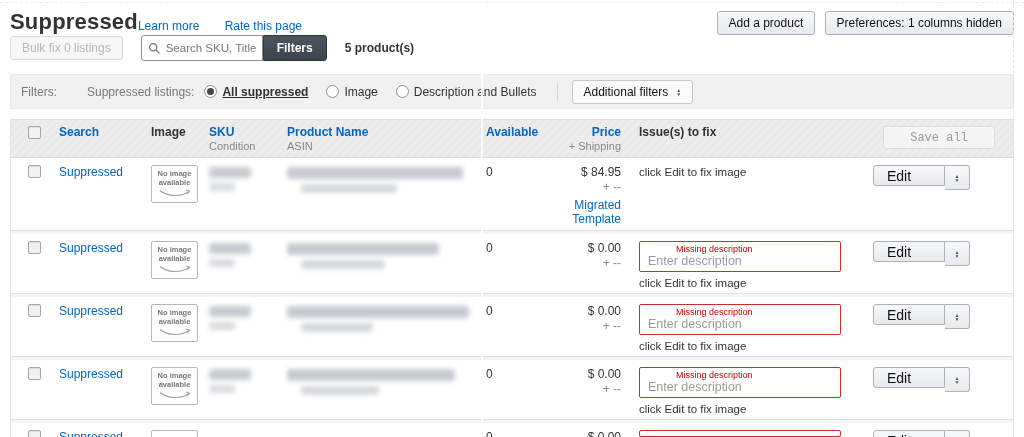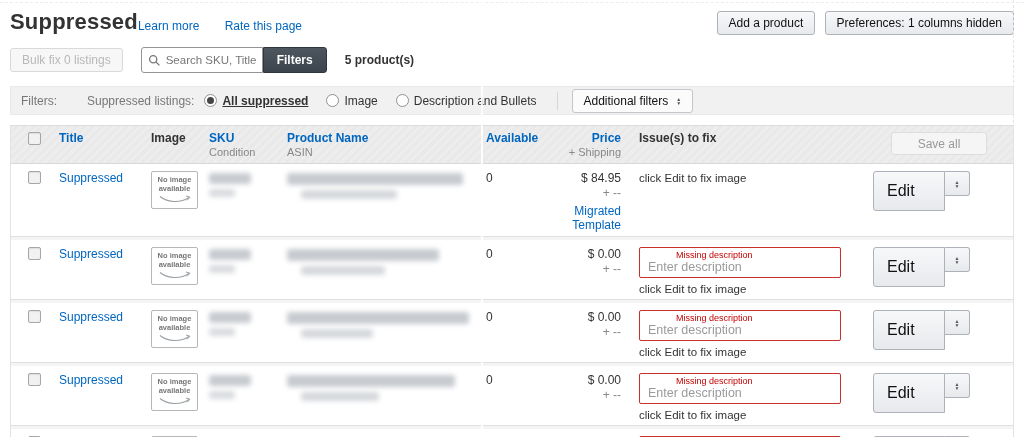--- a/index.html
+++ b/index.html
@@ -20,31 +20,31 @@
   .hdr-links a { margin-right:22px; font-size:12px; }
   .hdr-btns { margin-left:auto; margin-top:2px; white-space:nowrap; }
 
   .btn { display:inline-flex; align-items:center; justify-content:center; height:24px; padding:0 11px;
          background:linear-gradient(#f7f8fa,#e7e9ec); border:1px solid #adb1b8; border-radius:3px;
          font-size:12px; color:#111; cursor:pointer; vertical-align:middle; }
   .btn + .btn { margin-left:6px; }
   .btn-disabled { background:#f7f7f7; border-color:#d9d9d9; color:#b8b8b8; cursor:default; }
 
   
-  .toolbar { display:flex; align-items:center; margin-top:12px; height:26px; }
+  .toolbar { display:flex; align-items:center; margin-top:0; height:26px; }
   .search-group { display:flex; align-items:center; margin-left:18px; }
   .search-box { display:flex; align-items:center; width:122px; height:26px; border:1px solid #949494; border-radius:3px 0 0 3px; background:#fff; padding:0 6px; }
   .search-box input { border:none; outline:none; width:100%; font-size:11.5px; color:#555; font-family:inherit; }
   .search-box input::placeholder { color:#777; }
   .btn-dark { height:26px; padding:0 13px; background:linear-gradient(#4d565f,#3c444d); border:1px solid #2f363d;
               border-radius:0 3px 3px 0; color:#fff; font-weight:700; font-size:12px; display:inline-flex; align-items:center; cursor:pointer; }
   .count { margin-left:18px; font-weight:700; color:#333; }
 
   
-  .filters { margin-top:13px; background:#f1f1f1; border:1px solid #e9e9e9; height:29px; display:flex; align-items:center; padding:0 10px; }
+  .filters { margin-top:13px; background:#f1f1f1; border:1px solid #e9e9e9; height:35px; display:flex; align-items:center; padding:0 10px; }
   .filters .flabel { color:#777; margin-right:30px; }
   .filters .glabel { color:#777; margin-right:10px; }
   .radio { display:inline-block; width:13px; height:13px; border:1px solid #8d9096; border-radius:50%; background:#fff; vertical-align:-2px; margin-right:5px; position:relative; cursor:pointer; }
   .radio.checked::after { content:""; position:absolute; left:2px; top:2px; width:7px; height:7px; border-radius:50%; background:#444; }
   .radio-item { margin-right:18px; cursor:pointer; color:#333; }
   .radio-item.sel { font-weight:700;text-decoration:underline; }
   .vdiv { width:1px; height:18px; background:#d7d7d7; margin:0 14px 0 2px; }
   .updown { display:inline-flex; flex-direction:column; margin-left:8px; line-height:4px; font-size:5px; color:#555; }
 
   
@@ -52,21 +52,21 @@
   .grid { display:grid; grid-template-columns:40px 92px 58px 78px 185px 82px 85px 230px 1fr; }
   .thead { background:repeating-linear-gradient(135deg,#ededed 0 3px,#e9e9e9 3px 6px); border-bottom:1px solid #d9d9d9; min-height:31px; align-items:flex-start; }
   .thead .cell { padding-top:5px; }
   .th-blue { color:#0066c0; font-weight:700; }
   .th-dark { color:#333; font-weight:700; }
   .th-sub { color:#888; font-weight:400; font-size:11px; }
   .cell { padding:4px 4px 4px 8px; }
   .c-avail { padding-left:22px; }
   .c-price { text-align:right; padding-right:10px; }
   .c-actions { text-align:center; }
-  .btn-saveall { height:23px; padding:0 26px; background:#f5f5f5; border:1px solid #ddd; color:#999; border-radius:3px; font-size:12px; cursor:default; margin-top:1px; }
+  .btn-saveall { height:23px; padding:0 26px; background:#f5f5f5; border:1px solid #ddd; color:#999; border-radius:3px; font-size:12px; cursor:default; margin-top:1px;font-family:Liberation Mono, monospace; }
 
   .t-row { background:#fff; min-height:47px; border-bottom:1px solid #e0e0e0; box-shadow:0 3px 0 #f4f4f4; margin-bottom:3px; align-items:start; }
   .t-row.first { min-height:43px; }
   .t-row .cell { padding-top:7px; }
 
   .checkbox { display:inline-block; width:13px; height:13px; border:1px solid #a6a6a6; border-radius:2px;
               background:#f1f1f1; box-shadow:inset 0 1px 1px rgba(0,0,0,.08); cursor:pointer; margin-left:9px; }
   .thead .checkbox { margin-top:1px; }
 
   .noimg { width:47px; height:38px; border:1px solid #b7b7b7; border-radius:2px; background:#fff;
@@ -89,22 +89,22 @@
   .price-link { display:block; margin-top:4px; }
 
   .issue-note { color:#333; font-size:11.5px; }
   .err-box { width:202px; border:1px solid #c8302e; border-radius:2px; background:#fff; padding:2px 8px 3px; }
   .err-label { display:block; font-size:9px; color:#c40000;margin-left:28px; }
   .err-box input { border:none; outline:none; width:100%; font-size:12.5px; color:#555; font-family:inherit; padding:0; }
   .err-box input::placeholder { color:#9a9a9a; }
   .err-note { margin-top:5px; }
 
   .splitbtn { display:inline-flex; margin-left:4px; }
-  .splitbtn .main { width:72px; height:40px; display:flex; align-items:center; padding-left:13px;
-                    background:linear-gradient(#f7f8fa,#e7e9ec); border:1px solid #adb1b8; border-radius:3px 0 0 3px; font-size:16px; color:#111; cursor:pointer; }
+  .splitbtn .main { width:72px; height:21px; display:flex; align-items:center; padding-left:13px;
+                    background:linear-gradient(#f7f8fa,#e7e9ec); border:1px solid #adb1b8; border-radius:3px 0 0 3px; font-size:14px; color:#111; cursor:pointer; }
   .splitbtn .caret { width:25px; height:25px; display:flex; align-items:center; justify-content:center;
                      background:linear-gradient(#f7f8fa,#e7e9ec); border:1px solid #adb1b8; border-left:none; border-radius:0 3px 3px 0; cursor:pointer; }
 </style>
 </head>
 <body>
 
 <div class="artifact-top"></div>
 <div class="artifact-vline"></div>
 <div class="artifact-right"></div>
 
@@ -156,21 +156,21 @@
           <span>▲</span>
           <span>▼</span>
         </span>
     </button>
   </div>
 
   <div class="table">
 
     <div class="grid thead">
       <div class="cell"><span class="checkbox"></span></div>
-      <div class="cell th-blue">Title</div>
+      <div class="cell th-blue">Search</div>
       <div class="cell th-dark">Image</div>
       <div class="cell">
         <span class="th-blue">SKU</span><br>
         <span class="th-sub">Condition</span>
       </div>
       <div class="cell">
         <span class="th-blue">Product Name</span><br>
         <span class="th-sub">ASIN</span>
       </div>
       <div class="cell c-avail th-blue">Available</div>

